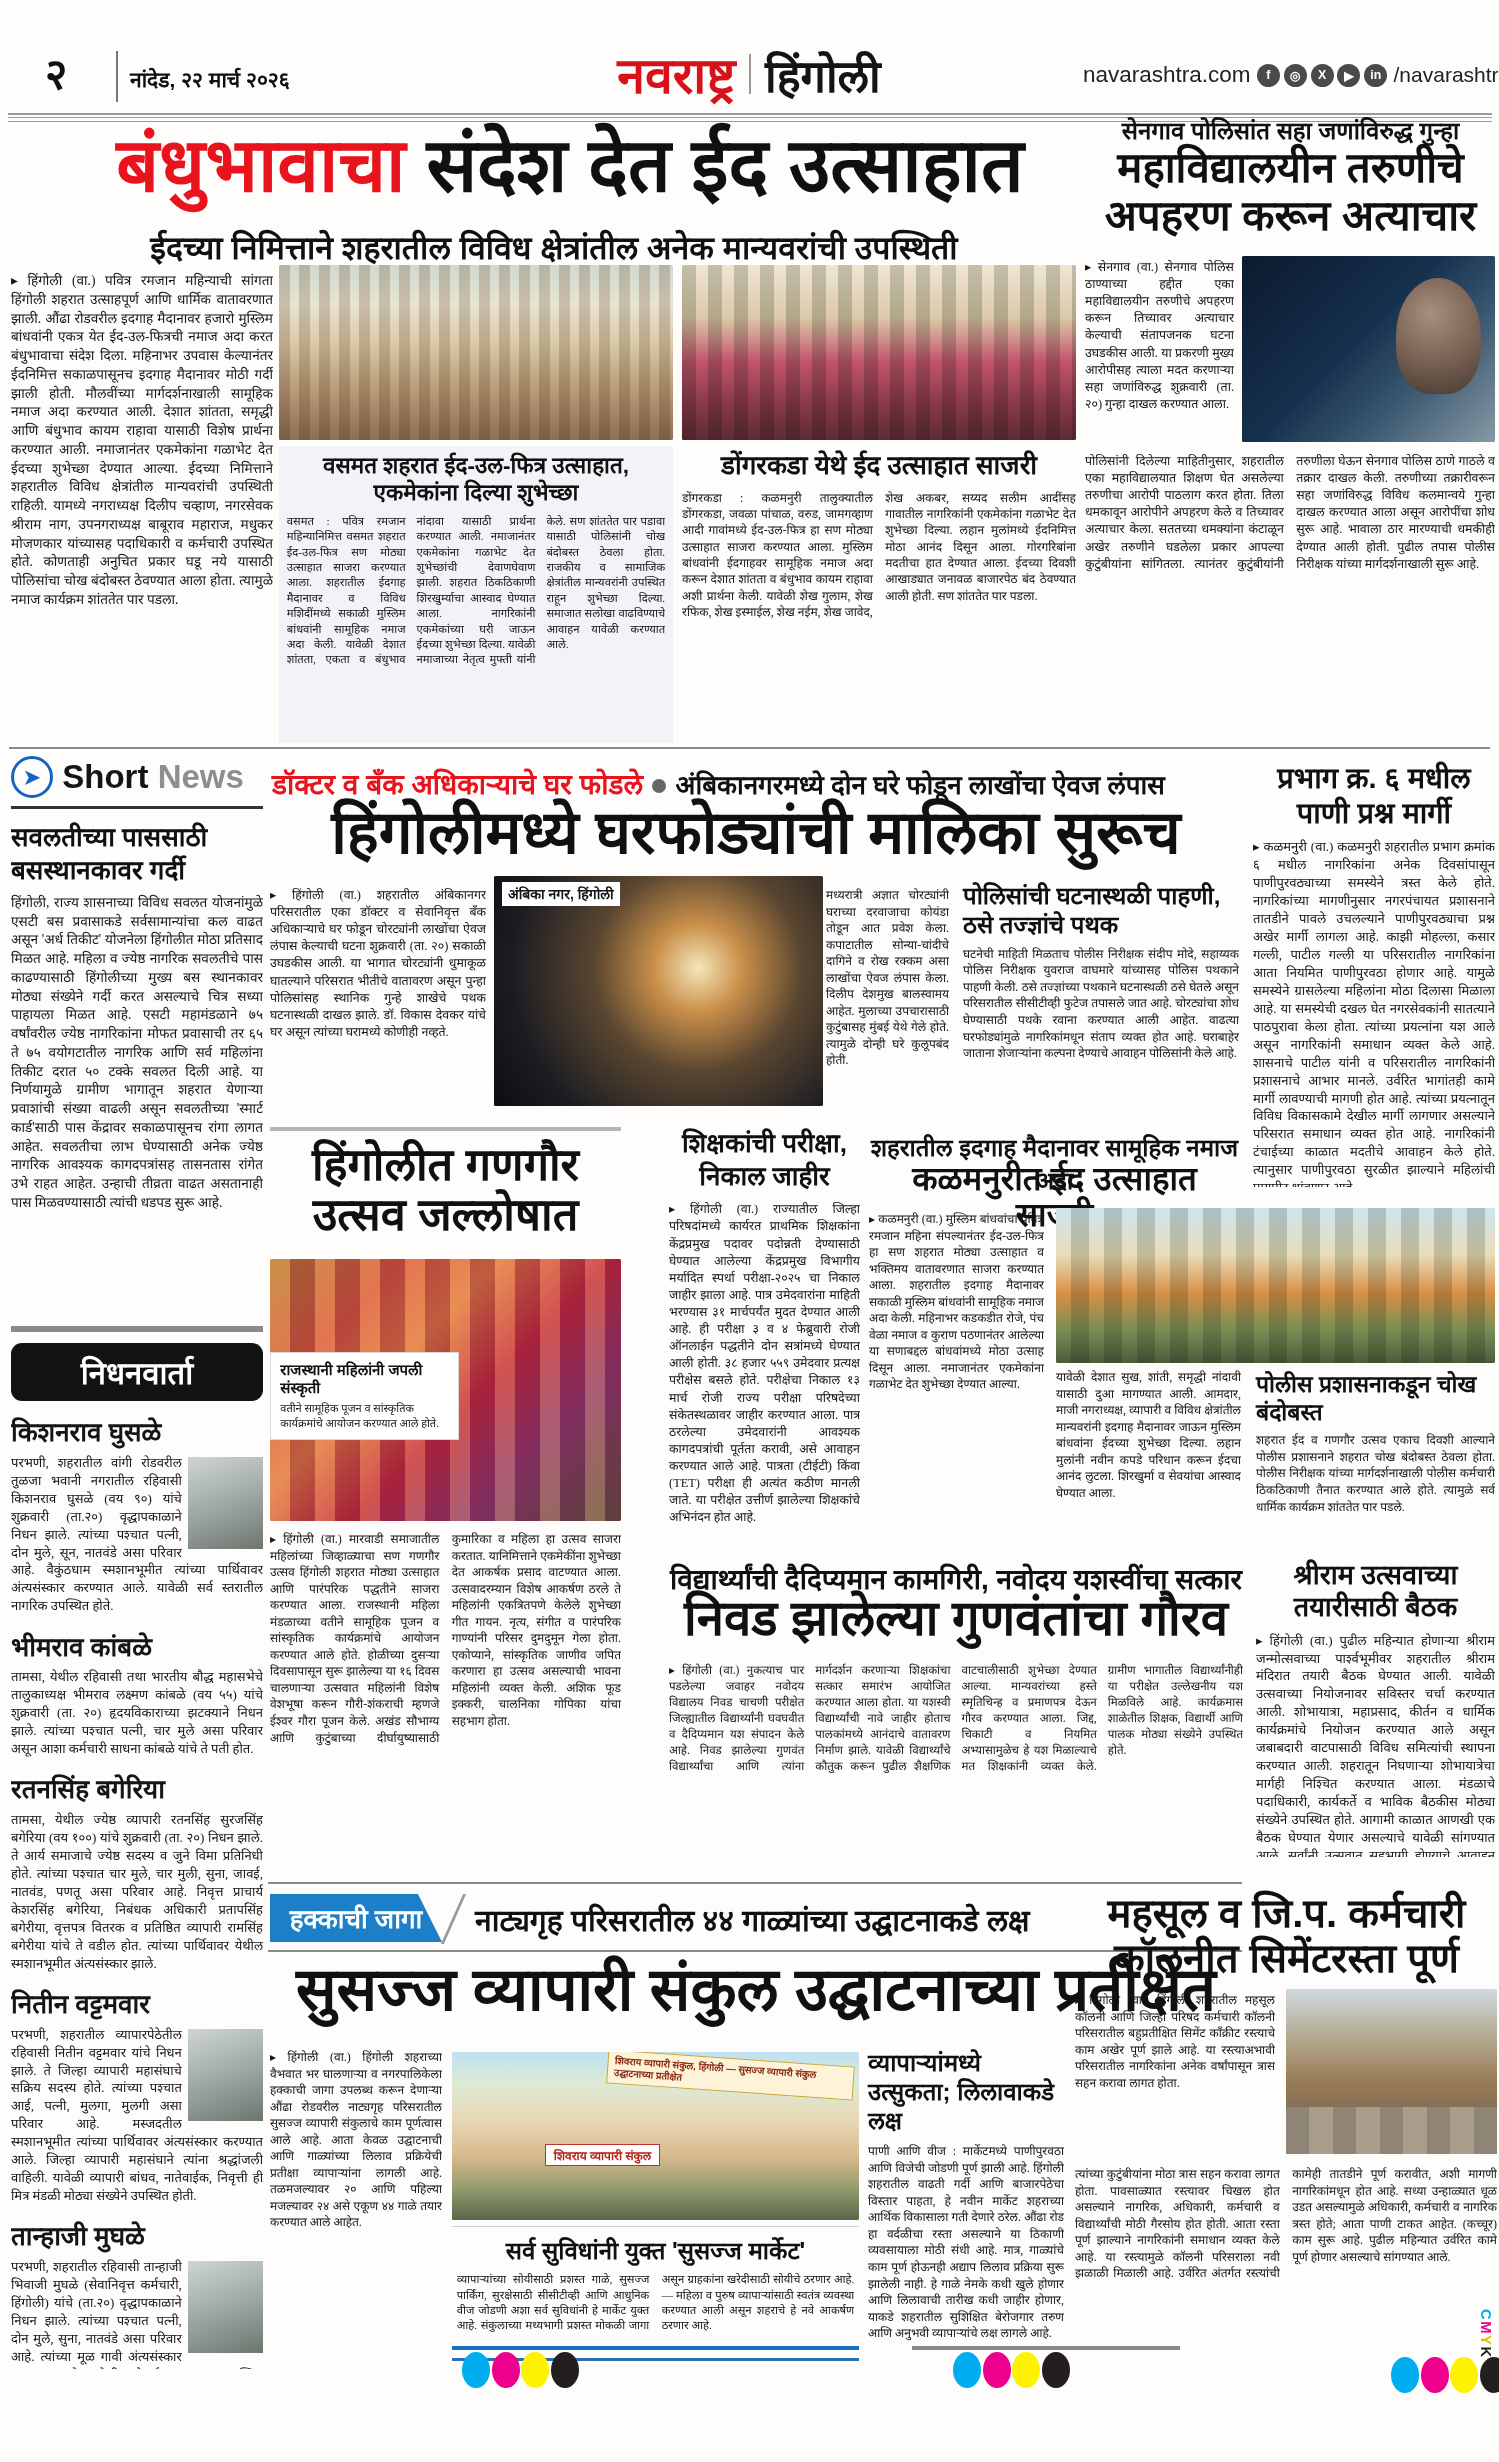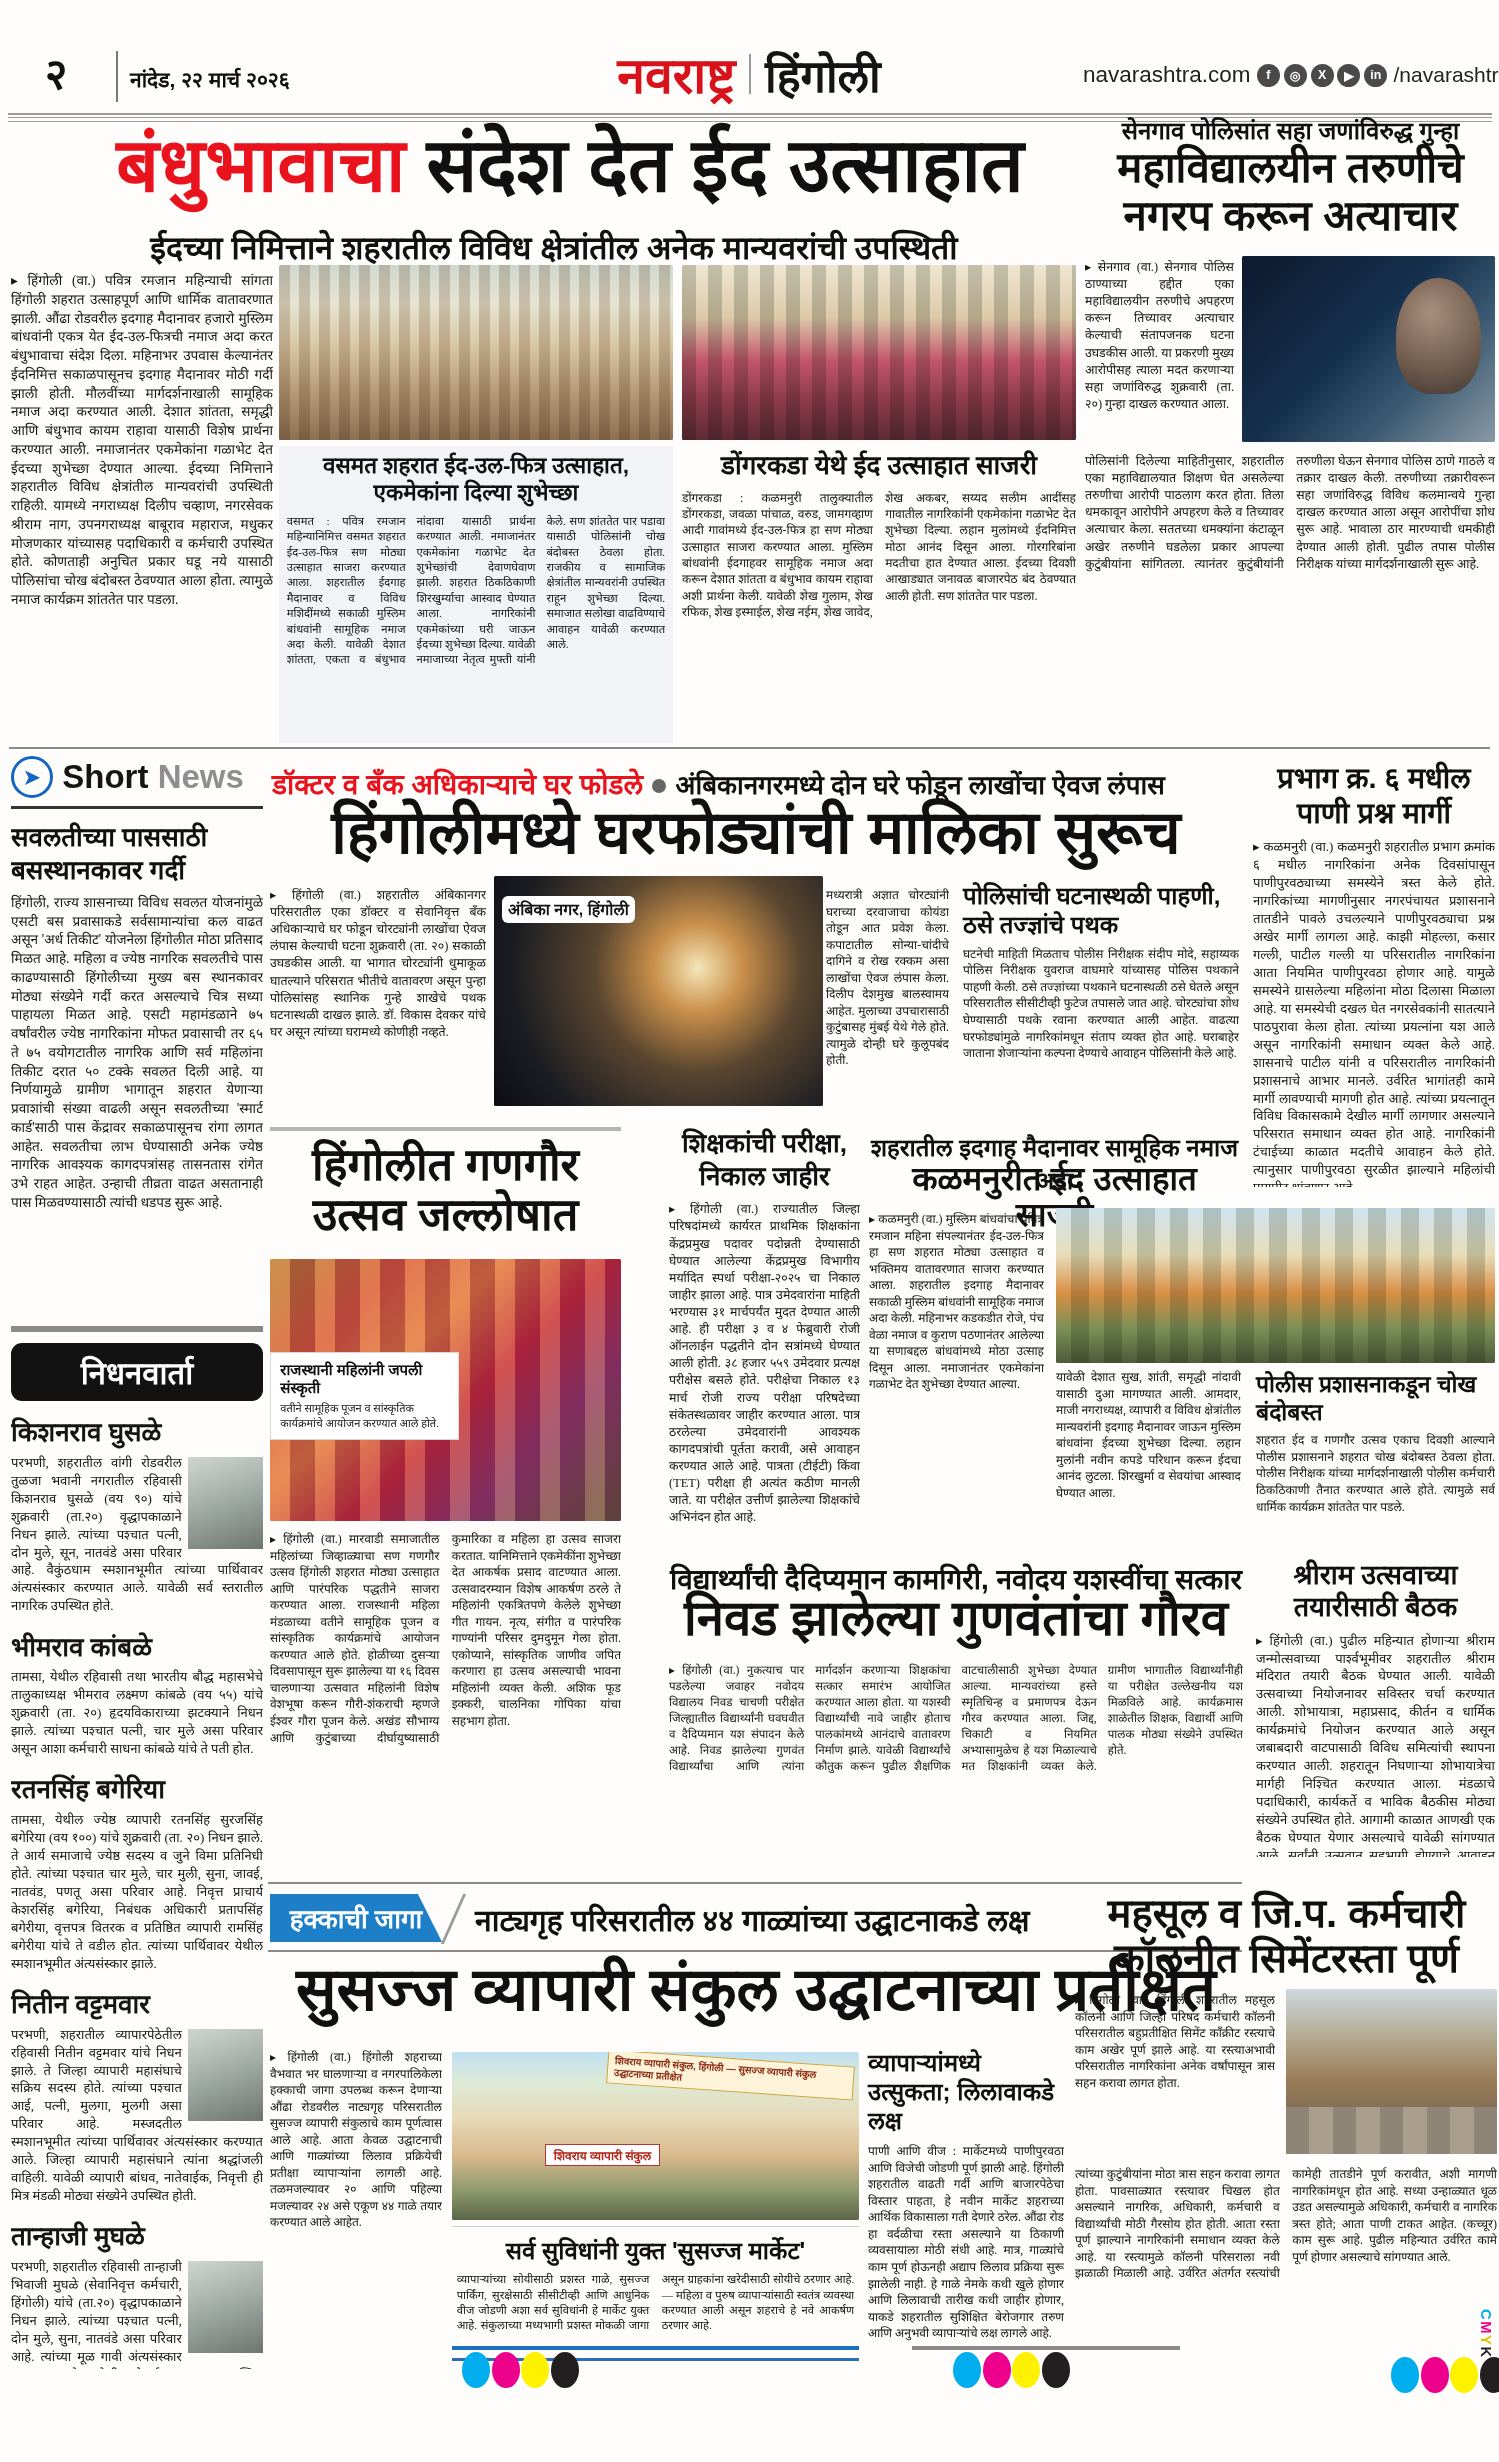--- a/index.html
+++ b/index.html
@@ -102,21 +102,21 @@
     <div class="hl ctr" style="font-size:22.5px;line-height:1.2;">वसमत शहरात ईद-उल-फित्र उत्साहात, एकमेकांना दिल्या शुभेच्छा</div>
     <div class="small-txt just cols3" style="margin-top:7.8px;height:225px;font-size:11.3px;">वसमत : पवित्र रमजान महिन्यानिमित्त वसमत शहरात ईद-उल-फित्र सण मोठ्या उत्साहात साजरा करण्यात आला. शहरातील ईदगाह मैदानावर व विविध मशिदींमध्ये सकाळी मुस्लिम बांधवांनी सामूहिक नमाज अदा केली. यावेळी देशात शांतता, एकता व बंधुभाव नांदावा यासाठी प्रार्थना करण्यात आली. नमाजानंतर एकमेकांना गळाभेट देत शुभेच्छांची देवाणघेवाण झाली. शहरात ठिकठिकाणी शिरखुर्म्याचा आस्वाद घेण्यात आला. नागरिकांनी एकमेकांच्या घरी जाऊन ईदच्या शुभेच्छा दिल्या. यावेळी नमाजाच्या नेतृत्व मुफ्ती यांनी केले. सण शांततेत पार पडावा यासाठी पोलिसांनी चोख बंदोबस्त ठेवला होता. राजकीय व सामाजिक क्षेत्रांतील मान्यवरांनी उपस्थित राहून शुभेच्छा दिल्या. समाजात सलोखा वाढविण्याचे आवाहन यावेळी करण्यात आले.</div>
   </div>
 
   <div class="abs" style="left:682px;top:446px;width:394px;height:297px;">
     <div class="hl ctr" style="font-size:26px;">डोंगरकडा येथे ईद उत्साहात साजरी</div>
     <div class="small-txt just cols2" style="margin-top:7.8px;height:248px;font-size:12px;">डोंगरकडा : कळमनुरी तालुक्यातील डोंगरकडा, जवळा पांचाळ, वरुड, जामगव्हाण आदी गावांमध्ये ईद-उल-फित्र हा सण मोठ्या उत्साहात साजरा करण्यात आला. मुस्लिम बांधवांनी ईदगाहवर सामूहिक नमाज अदा करून देशात शांतता व बंधुभाव कायम राहावा अशी प्रार्थना केली. यावेळी शेख गुलाम, शेख रफिक, शेख इस्माईल, शेख नईम, शेख जावेद, शेख अकबर, सय्यद सलीम आदींसह गावातील नागरिकांनी एकमेकांना गळाभेट देत शुभेच्छा दिल्या. लहान मुलांमध्ये ईदनिमित्त मोठा आनंद दिसून आला. गोरगरिबांना मदतीचा हात देण्यात आला. ईदच्या दिवशी आखाड्यात जनावळ बाजारपेठ बंद ठेवण्यात आली होती. सण शांततेत पार पडला.</div>
   </div>
 
   <div class="abs hl ctr" style="left:1085px;top:113px;width:411px;font-size:24px;">सेनगाव पोलिसांत सहा जणांविरुद्ध गुन्हा</div>
-  <div class="abs hl ctr" style="left:1085px;top:144px;width:411px;font-size:42px;line-height:1.15;">महाविद्यालयीन तरुणीचे नगरप करून अत्याचार</div>
+  <div class="abs hl ctr" style="left:1085px;top:144px;width:411px;font-size:42px;line-height:1.15;">महाविद्यालयीन तरुणीचे अपहरण करून अत्याचार</div>
   <div class="abs body-txt just" style="left:1085px;top:259px;width:149px;height:183px;font-size:12.4px;">▸ सेनगाव (वा.) सेनगाव पोलिस ठाण्याच्या हद्दीत एका महाविद्यालयीन तरुणीचे अपहरण करून तिच्यावर अत्याचार केल्याची संतापजनक घटना उघडकीस आली. या प्रकरणी मुख्य आरोपीसह त्याला मदत करणाऱ्या सहा जणांविरुद्ध शुक्रवारी (ता. २०) गुन्हा दाखल करण्यात आला.</div>
   <div class="photo" style="left:1242px;top:256px;width:253px;height:186px;background:linear-gradient(135deg,#0c1a2e 0%,#15304d 45%,#3c5a72 70%,#8899a5 100%);">
     <div style="position:absolute;right:14px;top:22px;width:85px;height:116px;border-radius:50% 50% 40% 40%;background:radial-gradient(circle at 40% 30%,#c9a385 0%,#7d5b43 60%,#3a2a20 100%);opacity:.8;"></div>
   </div>
   <div class="abs body-txt just cols2" style="left:1085px;top:453px;width:410px;height:289px;font-size:12.4px;">पोलिसांनी दिलेल्या माहितीनुसार, शहरातील एका महाविद्यालयात शिक्षण घेत असलेल्या तरुणीचा आरोपी पाठलाग करत होता. तिला धमकावून आरोपीने अपहरण केले व तिच्यावर अत्याचार केला. सततच्या धमक्यांना कंटाळून अखेर तरुणीने घडलेला प्रकार आपल्या कुटुंबीयांना सांगितला. त्यानंतर कुटुंबीयांनी तरुणीला घेऊन सेनगाव पोलिस ठाणे गाठले व तक्रार दाखल केली. तरुणीच्या तक्रारीवरून सहा जणांविरुद्ध विविध कलमान्वये गुन्हा दाखल करण्यात आला असून आरोपींचा शोध सुरू आहे. भावाला ठार मारण्याची धमकीही देण्यात आली होती. पुढील तपास पोलीस निरीक्षक यांच्या मार्गदर्शनाखाली सुरू आहे.</div>
 
   <div class="abs rule" style="left:9.3px;top:747px;width:1481px;height:1.6px;"></div>
 
   <div class="abs" style="left:11px;top:756px;width:252px;height:1613px;overflow:hidden;">
     <div style="display:flex;align-items:center;gap:9.3px;border-bottom:3.1px solid #333;padding-bottom:7.8px;">
@@ -168,21 +168,21 @@
   </div>
 
   <div class="abs hl" style="left:272px;top:764px;width:970px;font-size:26px;">
     <span class="kicker-red" style="font-size:28px;">डॉक्टर व बँक अधिकाऱ्याचे घर फोडले</span><span class="dot"></span><span>अंबिकानगरमध्ये दोन घरे फोडून लाखोंचा ऐवज लंपास</span>
   </div>
   <div class="abs hl ctr" style="left:270px;top:801px;width:972px;font-size:60px;line-height:1.05;">हिंगोलीमध्ये घरफोड्यांची मालिका सुरूच</div>
 
   <div class="abs body-txt just" style="left:270px;top:887px;width:216px;height:227px;font-size:12.4px;">▸ हिंगोली (वा.) शहरातील अंबिकानगर परिसरातील एका डॉक्टर व सेवानिवृत्त बँक अधिकाऱ्याचे घर फोडून चोरट्यांनी लाखोंचा ऐवज लंपास केल्याची घटना शुक्रवारी (ता. २०) सकाळी उघडकीस आली. या भागात चोरट्यांनी धुमाकूळ घातल्याने परिसरात भीतीचे वातावरण असून पुन्हा पोलिसांसह स्थानिक गुन्हे शाखेचे पथक घटनास्थळी दाखल झाले. डॉ. विकास देवकर यांचे घर असून त्यांच्या घरामध्ये कोणीही नव्हते.</div>
 
   <div class="photo" style="left:494px;top:876px;width:329px;height:230px;background:radial-gradient(circle at 62% 40%,#f4e6b8 0%,#c98f4a 18%,#5a4630 42%,#1c1d22 75%,#0c0d12 100%);">
-    <div style="position:absolute;left:7.8px;top:20px;background:#fff;padding:2.3px 6.2px;font-size:16px;font-weight:bold;font-family:'Liberation Sans',sans-serif;border-radius:6px;">अंबिका नगर, हिंगोली</div>
+    <div style="position:absolute;left:7.8px;top:6px;background:#fff;padding:2.3px 6.2px;font-size:14px;font-weight:bold;font-family:'Liberation Sans',sans-serif;">अंबिका नगर, हिंगोली</div>
   </div>
 
   <div class="abs body-txt just" style="left:826px;top:887px;width:123px;height:227px;font-size:12px;">मध्यरात्री अज्ञात चोरट्यांनी घराच्या दरवाजाचा कोयंडा तोडून आत प्रवेश केला. कपाटातील सोन्या-चांदीचे दागिने व रोख रक्कम असा लाखोंचा ऐवज लंपास केला. दिलीप देशमुख बालस्वामय आहेत. मुलाच्या उपचारासाठी कुटुंबासह मुंबई येथे गेले होते. त्यामुळे दोन्ही घरे कुलूपबंद होती.</div>
 
   <div class="abs" style="left:963px;top:882px;width:276px;">
     <div class="hl" style="font-size:24px;line-height:1.2;">पोलिसांची घटनास्थळी पाहणी, ठसे तज्ज्ञांचे पथक</div>
     <div class="body-txt just" style="margin-top:6.2px;font-size:12px;height:161px;">घटनेची माहिती मिळताच पोलीस निरीक्षक संदीप मोदे, सहाय्यक पोलिस निरीक्षक युवराज वाघमारे यांच्यासह पोलिस पथकाने पाहणी केली. ठसे तज्ज्ञांच्या पथकाने घटनास्थळी ठसे घेतले असून परिसरातील सीसीटीव्ही फुटेज तपासले जात आहे. चोरट्यांचा शोध घेण्यासाठी पथके रवाना करण्यात आली आहेत. वाढत्या घरफोड्यांमुळे नागरिकांमधून संताप व्यक्त होत आहे. घराबाहेर जाताना शेजाऱ्यांना कल्पना देण्याचे आवाहन पोलिसांनी केले आहे.</div>
   </div>
 
   <div class="abs" style="left:1253px;top:761px;width:242px;">

